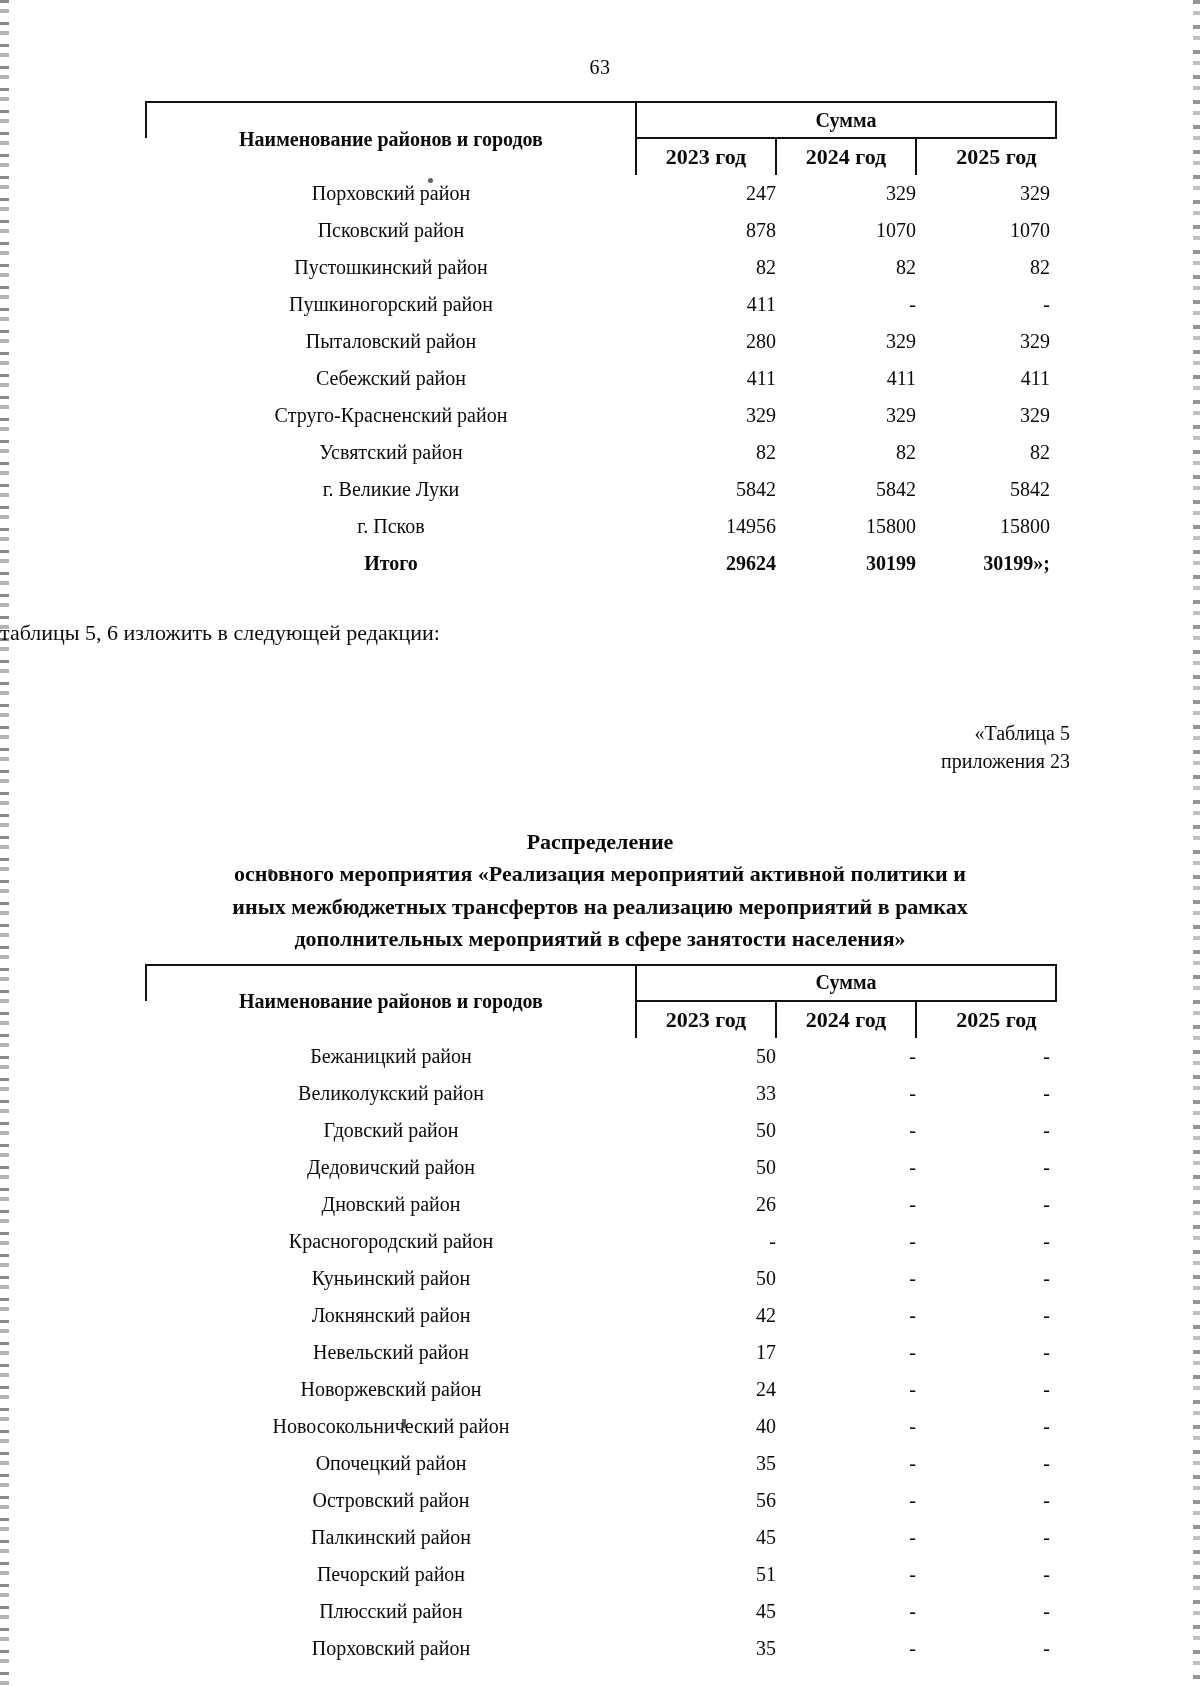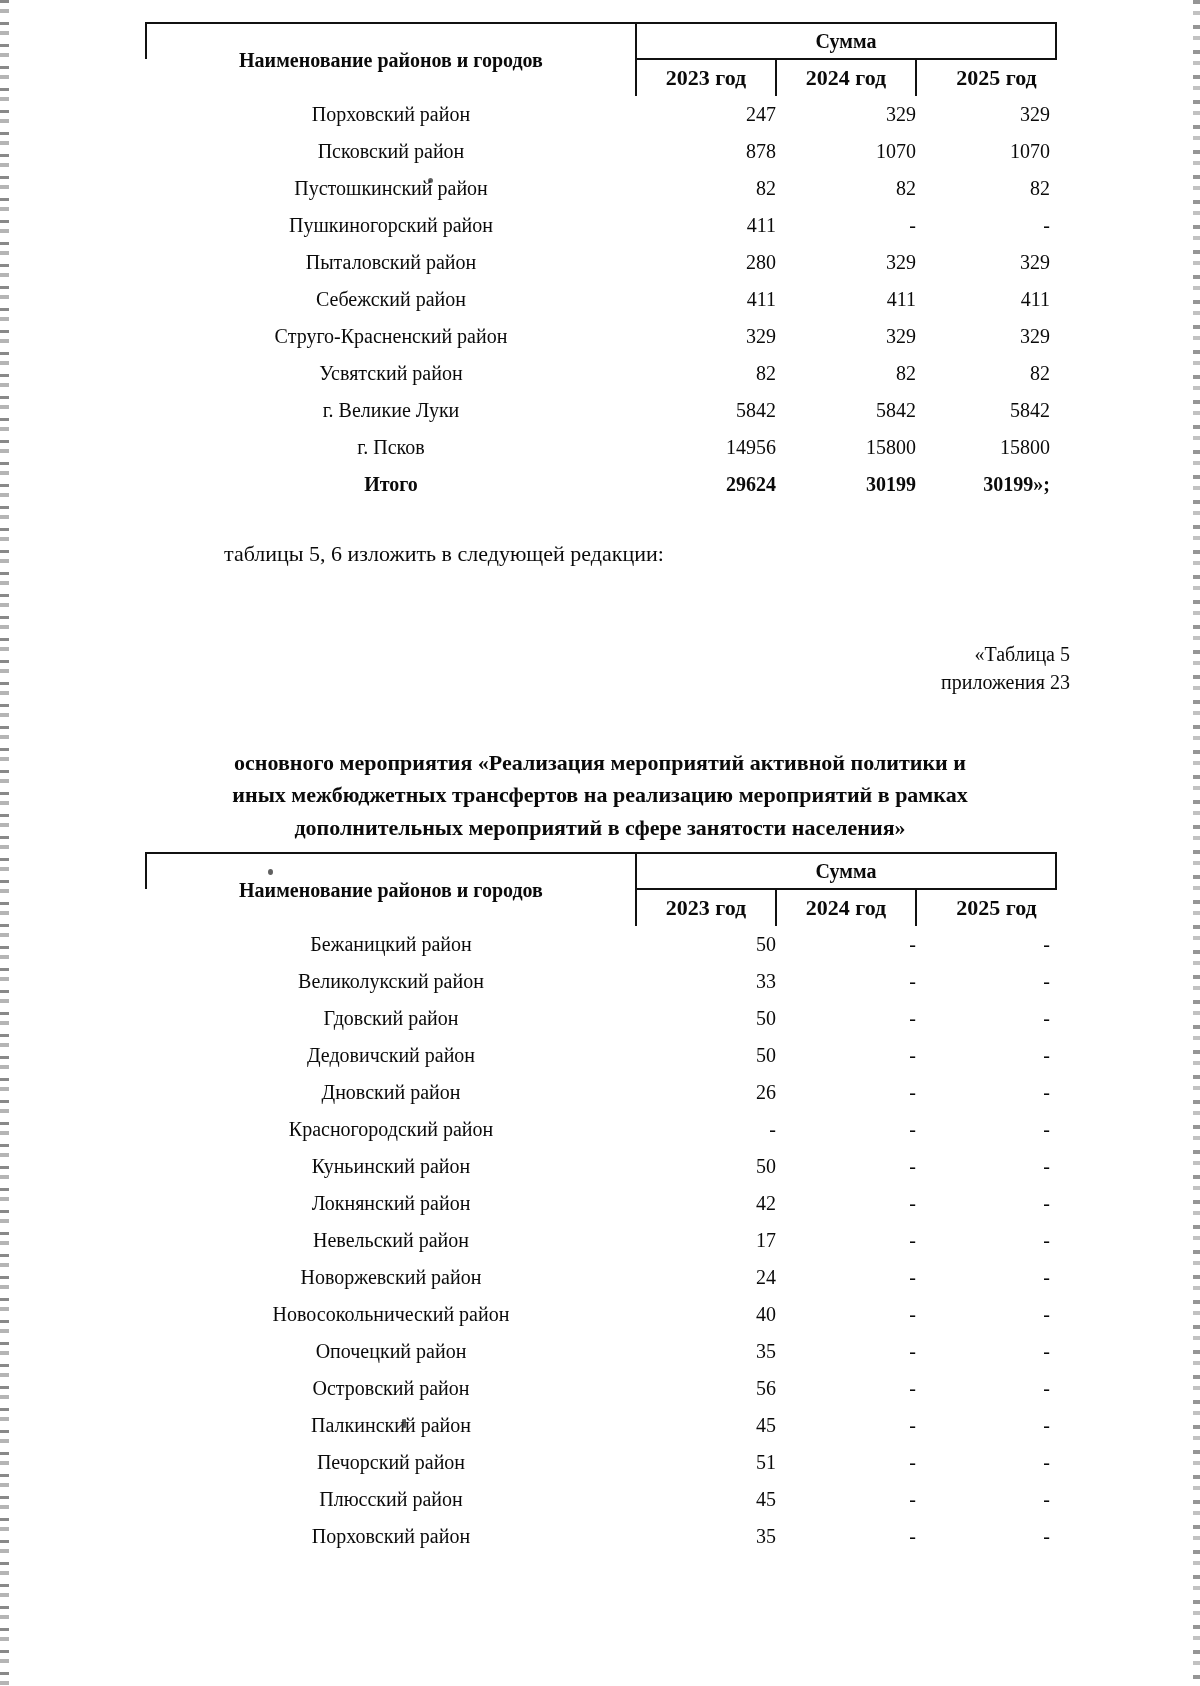--- a/index.html
+++ b/index.html
@@ -104,21 +104,20 @@
   td.c-val  { text-align: right; padding-right: 26px; white-space: nowrap; }
   tr.total td { font-weight: bold; }
   td.c-val.tail { padding-right: 6px; }
 
   col.col-name { width: 490px; }
   col.col-y    { width: 140px; }
 
   
   .para-edit {
     margin: 38px 0 16px 0;
-    padding-left: 224px;
     font-size: 22px;
   }
   .right-note {
     margin-top: 73px;
     padding-right: 130px;
     text-align: right;
     font-size: 20px;
     line-height: 1.42;
   }
   .title-block {
@@ -149,20 +148,21 @@
 </head>
 <body>
 
 <div class="page">
 
   <div class="scan-edge-left"></div>
   <div class="scan-edge-right"></div>
 
   <div class="content">
 
+    <div class="page-number">63</div>
 
     <div class="tbl-wrap first">
       <table class="doc-table">
         <colgroup>
           <col class="col-name">
             <col class="col-y">
             <col class="col-y">
             <col class="col-y">
         </colgroup>
         <thead>
@@ -248,20 +248,21 @@
     </div>
 
     <p class="para-edit">таблицы 5, 6 изложить в следующей редакции:</p>
 
     <div class="right-note">
       <div>«Таблица 5</div>
       <div>приложения 23</div>
     </div>
 
     <div class="title-block">
+      <span class="t-main">Распределение</span>
       <span class="t-main">основного мероприятия «Реализация мероприятий активной политики и</span>
       <span class="t-main">иных межбюджетных трансфертов на реализацию мероприятий в рамках</span>
       <span class="t-main">дополнительных мероприятий в сфере занятости населения»</span>
     </div>
 
 
     <div class="tbl-wrap second">
       <table class="doc-table">
         <colgroup>
           <col class="col-name">

